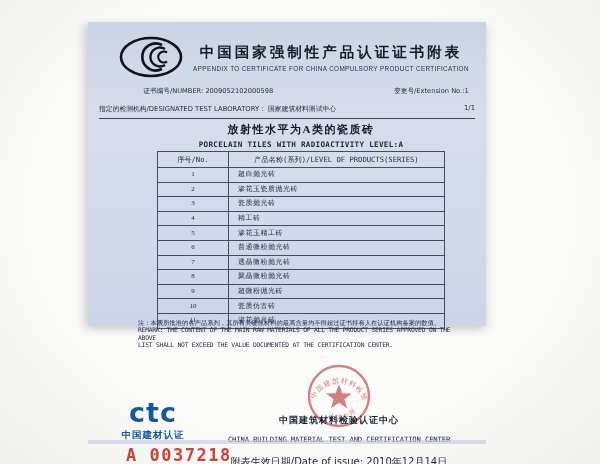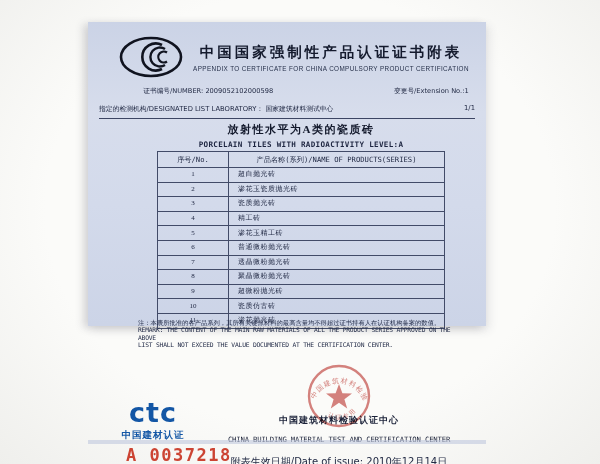--- a/index.html
+++ b/index.html
@@ -76,34 +76,34 @@
       <div class="title-en">APPENDIX TO CERTIFICATE FOR CHINA COMPULSORY PRODUCT CERTIFICATION</div>
     </div>
   </div>
 
   <div class="meta">
     <span>证书编号/NUMBER: 2009052102000598</span>
     <span>变更号/Extension No.:1</span>
   </div>
 
   <div class="lab">
-    <span>指定的检测机构/DESIGNATED LIST LABORATORY： 国家建筑材料测试中心</span>
+    <span>指定的检测机构/DESIGNATED TEST LABORATORY： 国家建筑材料测试中心</span>
     <span>1/1</span>
   </div>
 
   <div class="ptitle">
     <div class="ptitle-cn">放射性水平为A类的瓷质砖</div>
     <div class="ptitle-en">PORCELAIN TILES WITH RADIOACTIVITY LEVEL:A</div>
   </div>
 
   <table class="products">
     <tbody>
         <tr class="head">
       <td class="no">序号/No.</td>
-      <td>产品名称(系列)/NAME OF PRODUCTS(SERIES)</td>
+      <td>产品名称(系列)/LEVEL OF PRODUCTS(SERIES)</td>
     </tr>
     <tr>
           <td class="no">1</td>
           <td class="name">超白抛光砖</td>
         </tr>
     <tr>
           <td class="no">2</td>
           <td class="name">渗花玉瓷质抛光砖</td>
         </tr>
     <tr>

